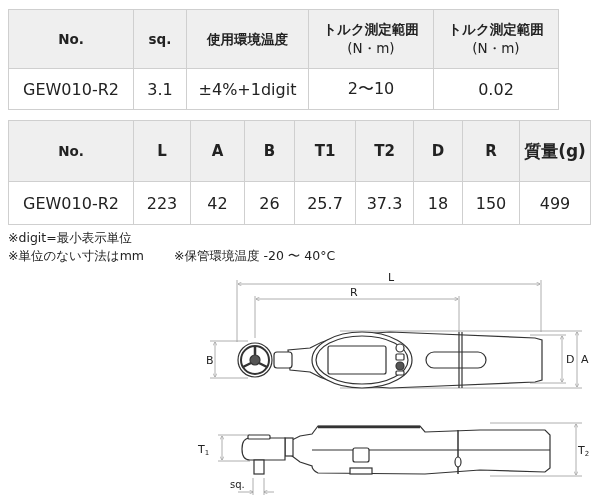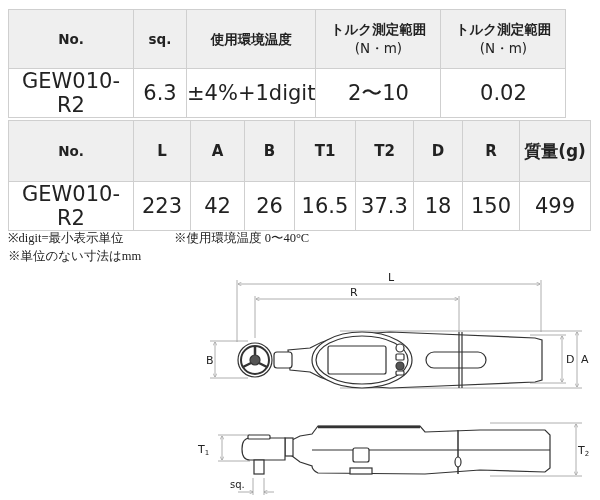--- a/index.html
+++ b/index.html
@@ -1,28 +1,28 @@
 <!DOCTYPE html>
 <html><head>
 <meta charset="utf-8">
 <style>
   html, body { margin:0; padding:0; background:#ffffff; }
   body { width:600px; height:500px; position:relative; overflow:hidden;
          font-family:"DejaVu Sans", "Liberation Sans", sans-serif; color:#222; }
   table { position:absolute; border-collapse:collapse; table-layout:fixed;padding-left:11px; }
   td, th { border:1px solid #cfcfcf; text-align:center; vertical-align:middle; padding:0; }
   th { background:#efefef; font-weight:bold; font-size:13.5px; color:#222; line-height:19px; }
-  td { background:#fff; font-weight:normal; font-size:21px; color:#222; }
+  td { background:#fff; font-weight:normal; font-size:16px; color:#222; }
   #t1 { left:8px; top:9px; }
   #t1 th { height:58px; }
   #t1 td { height:40px; }
   #t2 { left:8px; top:120px; }
   #t2 th { height:60px; }
   #t2 td { height:42px; }
-  .notes { position:absolute; left:8px; top:229px; font-size:12.5px; color:#222; line-height:18px;font-family:Liberation Serif, serif; }
+  .notes { position:absolute; left:8px; top:229px; font-size:12.5px; color:#222; line-height:18px; }
   .notes .row { display:flex; }
   .notes .c1 { width:166px; }
   #diagram { position:absolute; left:190px; top:270px; }
 </style>
 </head>
 <body>
 
 <table id="t1">
   <colgroup>
     <col style="width:125px">
@@ -34,21 +34,21 @@
   <tbody>
       <tr>
     <th><span>No.</span></th>
     <th><span>sq.</span></th>
     <th><span>使用環境温度</span></th>
     <th><span>トルク測定範囲</span><br><span style="font-weight:normal">(N・m)</span></th>
     <th><span>トルク測定範囲</span><br><span style="font-weight:normal">(N・m)</span></th>
   </tr>
   <tr>
     <td>GEW010-R2</td>
-    <td>6.3</td>
+    <td>3.1</td>
     <td>±4%+1digit</td>
     <td>2〜10</td>
     <td>0.02</td>
   </tr>
 </tbody>
   </table>
 
 <table id="t2">
   <colgroup>
     <col style="width:125px">
@@ -71,36 +71,36 @@
     <th style="font-size:15px">T2</th>
     <th style="font-size:15px">D</th>
     <th style="font-size:15px">R</th>
     <th style="font-size:17px">質量(g)</th>
   </tr>
   <tr>
     <td>GEW010-R2</td>
     <td>223</td>
     <td>42</td>
     <td>26</td>
-    <td>16.5</td>
+    <td>25.7</td>
     <td>37.3</td>
     <td>18</td>
     <td>150</td>
     <td>499</td>
   </tr>
 </tbody>
   </table>
 
 <div class="notes">
   <div class="row">
     <span class="c1">※digit=最小表示単位</span>
-    <span>※使用環境温度 0〜40°C</span>
   </div>
   <div class="row">
     <span class="c1">※単位のない寸法はmm</span>
+    <span>※保管環境温度 -20 〜 40°C</span>
   </div>
 </div>
 
 <svg id="diagram" width="410" height="230" viewBox="0 0 410 230" xmlns="http://www.w3.org/2000/svg" font-family="DejaVu Sans, sans-serif">
   <defs>
     <marker id="arr" viewBox="0 0 10 10" refX="9" refY="5" markerWidth="5" markerHeight="5" orient="auto-start-reverse">
       <path d="M0,0 L10,5 L0,10" fill="none" stroke="#999" stroke-width="1.5"></path>
     </marker>
   </defs>
   <g stroke="#999" stroke-width="0.8" fill="none">

